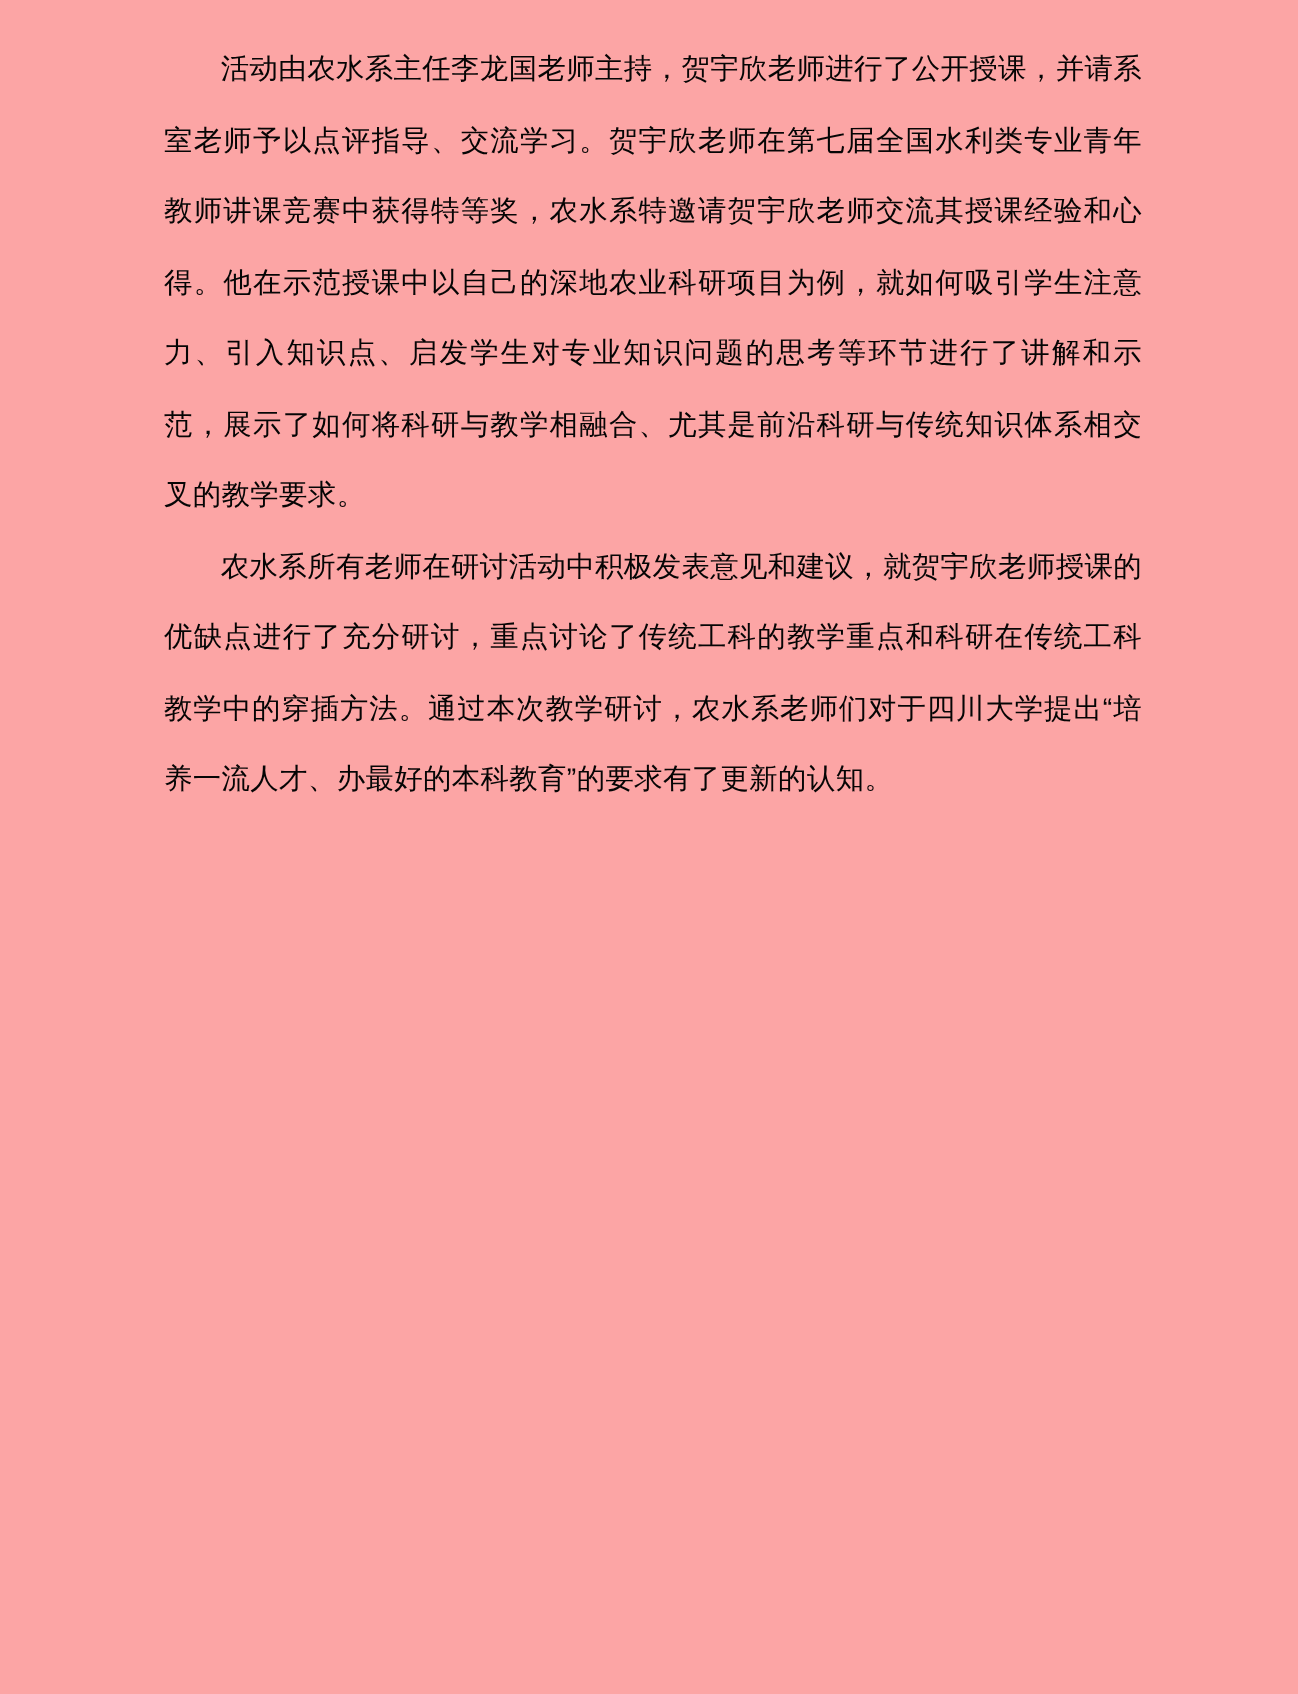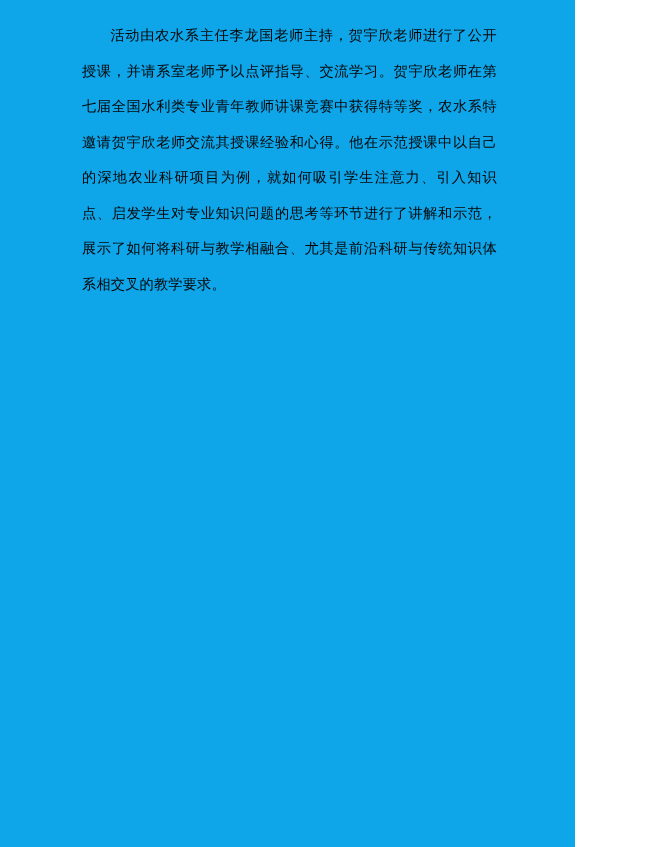--- a/index.html
+++ b/index.html
@@ -9,23 +9,23 @@
   body {
     width: 649px;
     height: 847px;
     background: #ffffff;
     font-family: "Liberation Sans", sans-serif;
     color: #000000;
     overflow: hidden;
   }
   .page {
     position: relative;
-    width: 575px;
+    width: 649px;
     height: 847px;
-    background: #0ea5e9;
+    background: #fca5a5;
     box-sizing: border-box;
     padding: 18px 78px 0 82px;
   }
   .doc-body {
     display: block;
   }
   .para {
     font-size: 14.2px;
     line-height: 35.5px;
     letter-spacing: 0.2px;
@@ -39,14 +39,15 @@
   .para + .para {
     margin-top: 0;
   }
 </style>
 </head>
 <body>
 
 <div class="page">
   <div class="doc-body">
     <p class="para">活动由农水系主任李龙国老师主持，贺宇欣老师进行了公开授课，并请系室老师予以点评指导、交流学习。贺宇欣老师在第七届全国水利类专业青年教师讲课竞赛中获得特等奖，农水系特邀请贺宇欣老师交流其授课经验和心得。他在示范授课中以自己的深地农业科研项目为例，就如何吸引学生注意力、引入知识点、启发学生对专业知识问题的思考等环节进行了讲解和示范，展示了如何将科研与教学相融合、尤其是前沿科研与传统知识体系相交叉的教学要求。</p>
+    <p class="para">农水系所有老师在研讨活动中积极发表意见和建议，就贺宇欣老师授课的优缺点进行了充分研讨，重点讨论了传统工科的教学重点和科研在传统工科教学中的穿插方法。通过本次教学研讨，农水系老师们对于四川大学提出“培养一流人才、办最好的本科教育”的要求有了更新的认知。</p>
   </div>
 </div>
 
 </body></html>

